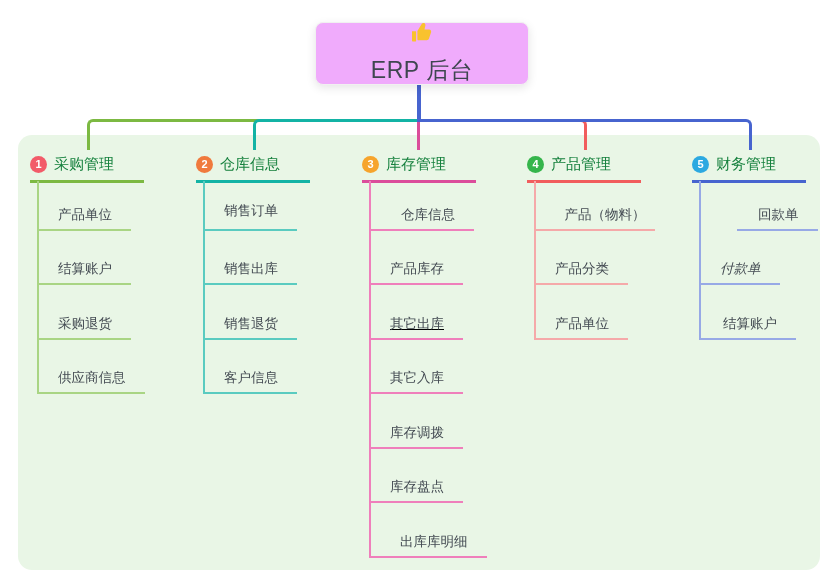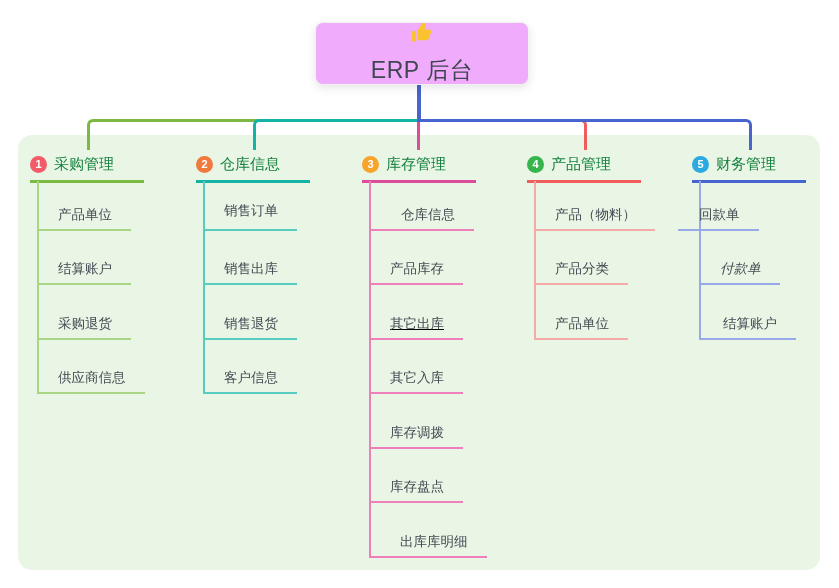--- a/index.html
+++ b/index.html
@@ -91,35 +91,35 @@
         <span class="item-label">库存盘点</span>
       </div>
       <div class="item" style="left: 369px; top: 524.5px; width: 86.5px; border-color: rgb(239, 127, 187); padding-left: 31px;">
         <span class="item-label">出库库明细</span>
       </div>
       <div class="topic" style="left: 527px; top: 150px; width: 114px; border-color: rgb(241, 93, 93);">
         <span class="badge" style="background: rgb(53, 181, 75);">4</span>
         <span class="topic-title">产品管理</span>
       </div>
       <div class="vline" style="left: 534px; top: 181px; height: 158.5px; background: rgb(245, 169, 169);"></div>
-      <div class="item" style="left: 534px; top: 197.5px; width: 100px; border-color: rgb(245, 169, 169);">
+      <div class="item" style="left: 534px; top: 197.5px; width: 100px; border-color: rgb(245, 169, 169); justify-content: center;">
         <span class="item-label">产品（物料）</span>
       </div>
       <div class="item" style="left: 534px; top: 252px; width: 73px; border-color: rgb(245, 169, 169);">
         <span class="item-label">产品分类</span>
       </div>
       <div class="item" style="left: 534px; top: 306.5px; width: 73px; border-color: rgb(245, 169, 169);">
         <span class="item-label">产品单位</span>
       </div>
       <div class="topic" style="left: 692px; top: 150px; width: 114px; border-color: rgb(71, 100, 207);">
         <span class="badge" style="background: rgb(44, 169, 225);">5</span>
         <span class="topic-title">财务管理</span>
       </div>
       <div class="vline" style="left: 699px; top: 181px; height: 158.5px; background: rgb(151, 169, 230);"></div>
-      <div class="item" style="left: 678px; top: 197.5px; width: 59.5px; border-color: rgb(151, 169, 230); text-align: right;">
+      <div class="item" style="left: 737px; top: 197.5px; width: 59.5px; border-color: rgb(151, 169, 230); text-align: right;">
         <span class="item-label">回款单</span>
       </div>
       <div class="item" style="left: 699px; top: 252px; width: 59.5px; border-color: rgb(151, 169, 230); font-style: italic;">
         <span class="item-label">付款单</span>
       </div>
       <div class="item" style="left: 699px; top: 306.5px; width: 73px; border-color: rgb(151, 169, 230); padding-left: 24px;">
         <span class="item-label">结算账户</span>
       </div>
     </div>
 

